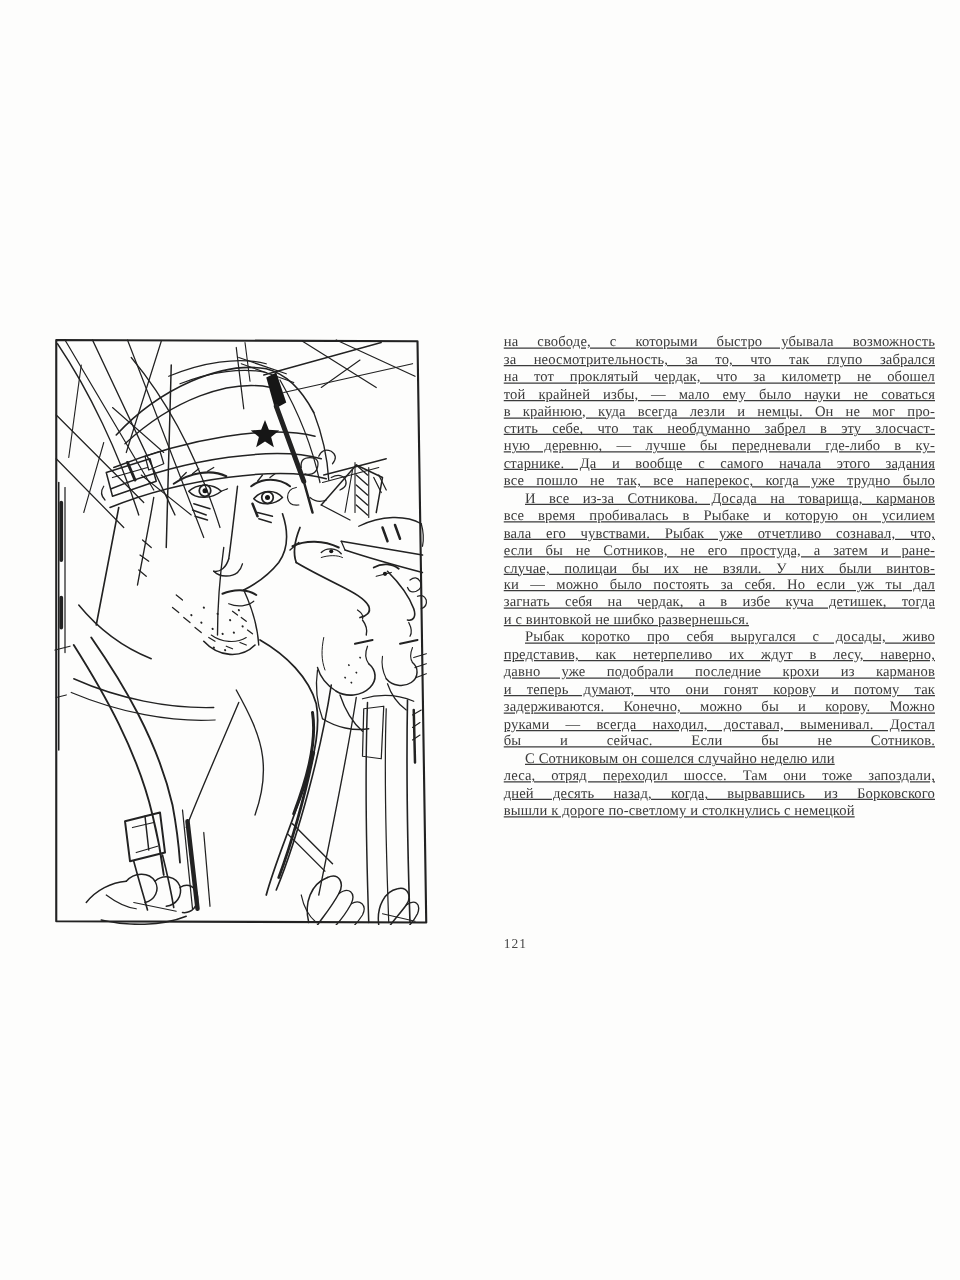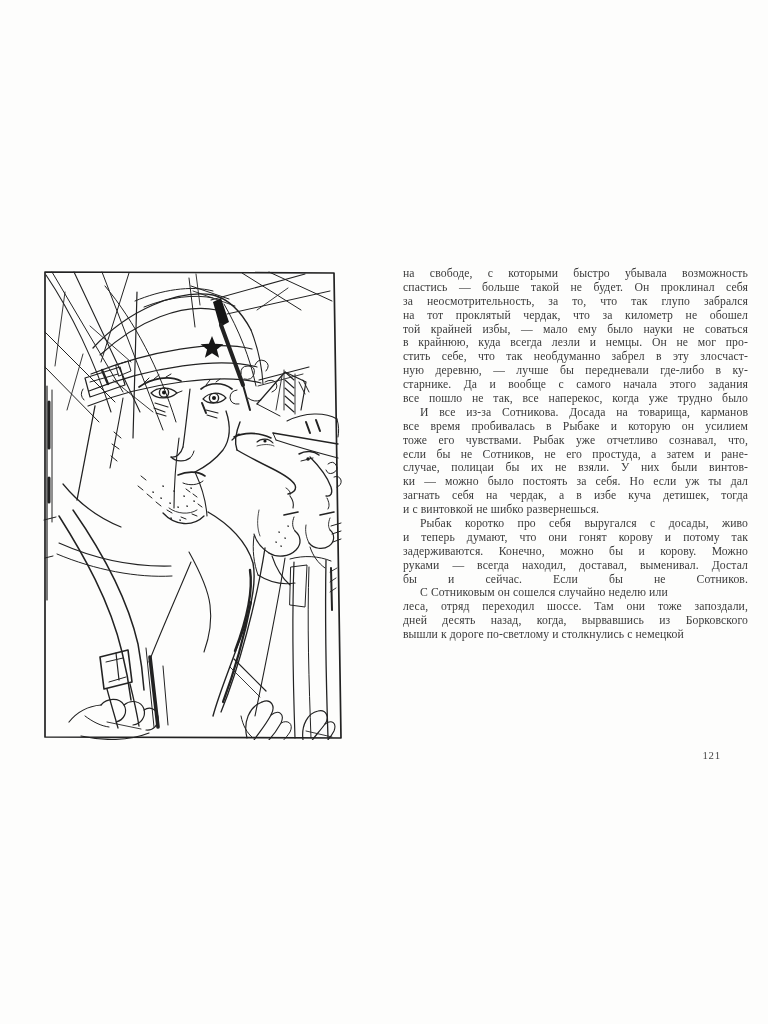--- a/index.html
+++ b/index.html
@@ -2,30 +2,30 @@
 <html><head>
 <meta charset="utf-8">
 <style>
   html,body{margin:0;padding:0;background:#ffffff;}
   .page{
     position:relative;width:768px;height:1024px;background:#fdfdfc;overflow:hidden;
     font-family:"Liberation Serif","DejaVu Serif",serif;color:#3b3b3b;
   }
   .illustration{position:absolute;left:43px;top:270px;width:300px;height:470px;}
   .illustration svg{display:block;width:100%;height:100%;}
-  .text-column{position:absolute;left:403px;top:267px;width:345px;font-size:11.7px;}
+  .text-column{position:absolute;left:403px;top:267px;width:345px;font-size:11.7px;text-decoration:underline;}
   .line{
     height:13.9px;line-height:13.9px;white-space:nowrap;
     text-align:justify;text-align-last:justify;-moz-text-align-last:justify;
     letter-spacing:0.1px;
   }
   .line.last{text-align-last:left;-moz-text-align-last:left;}
   .line.indent{text-indent:17px;}
   .page-number{
-    position:absolute;left:403px;top:749px;width:318px;text-align:right;
+    position:absolute;left:403px;top:749px;width:318px;
     font-size:10.8px;letter-spacing:0.8px;color:#474747;
   }
   .ink{stroke:#222;fill:none;stroke-linecap:round;stroke-linejoin:round;}
   .ink-fill{fill:#161616;stroke:none;}
 </style>
 </head>
 <body>
 
 <div class="page">
 
@@ -250,42 +250,43 @@
           <path class="ink" stroke-width="3" d="M6,132 L6,178 M6,208 L6,232"></path>
           <path class="ink" stroke-width="1" d="M1,250 L13,247 M2,288 L10,286"></path>
         </g>
       </g>
     </svg>
   </div>
 
   <div class="text-column">
       <div>
         <div class="line">на свободе, с которыми быстро убывала возможность</div>
-        <div class="line">спастись — больше такой не будет. Он проклинал себя</div>
         <div class="line">за неосмотрительность, за то, что так глупо забрался</div>
         <div class="line">на тот проклятый чердак, что за километр не обошел</div>
         <div class="line">той крайней избы, — мало ему было науки не соваться</div>
         <div class="line">в крайнюю, куда всегда лезли и немцы. Он не мог про-</div>
         <div class="line">стить себе, что так необдуманно забрел в эту злосчаст-</div>
         <div class="line">ную деревню, — лучше бы передневали где-либо в ку-</div>
         <div class="line">старнике. Да и вообще с самого начала этого задания</div>
         <div class="line">все пошло не так, все наперекос, когда уже трудно было</div>
       </div>
       <div>
         <div class="line indent">И все из-за Сотникова. Досада на товарища, карманов</div>
         <div class="line">все время пробивалась в Рыбаке и которую он усилием</div>
-        <div class="line">тоже его чувствами. Рыбак уже отчетливо сознавал, что,</div>
+        <div class="line">вала его чувствами. Рыбак уже отчетливо сознавал, что,</div>
         <div class="line">если бы не Сотников, не его простуда, а затем и ране-</div>
         <div class="line">случае, полицаи бы их не взяли. У них были винтов-</div>
         <div class="line">ки — можно было постоять за себя. Но если уж ты дал</div>
         <div class="line">загнать себя на чердак, а в избе куча детишек, тогда</div>
         <div class="line last">и с винтовкой не шибко развернешься.</div>
       </div>
       <div>
         <div class="line indent">Рыбак коротко про себя выругался с досады, живо</div>
+        <div class="line">представив, как нетерпеливо их ждут в лесу, наверно,</div>
+        <div class="line">давно уже подобрали последние крохи из карманов</div>
         <div class="line">и теперь думают, что они гонят корову и потому так</div>
         <div class="line">задерживаются. Конечно, можно бы и корову. Можно</div>
         <div class="line">руками — всегда находил, доставал, выменивал. Достал</div>
         <div class="line">бы и сейчас. Если бы не Сотников.</div>
         <div class="line last indent last">С Сотниковым он сошелся случайно неделю или</div>
       </div>
       <div>
         <div class="line">леса, отряд переходил шоссе. Там они тоже запоздали,</div>
         <div class="line">дней десять назад, когда, вырвавшись из Борковского</div>
         <div class="line last">вышли к дороге по-светлому и столкнулись с немецкой</div>

